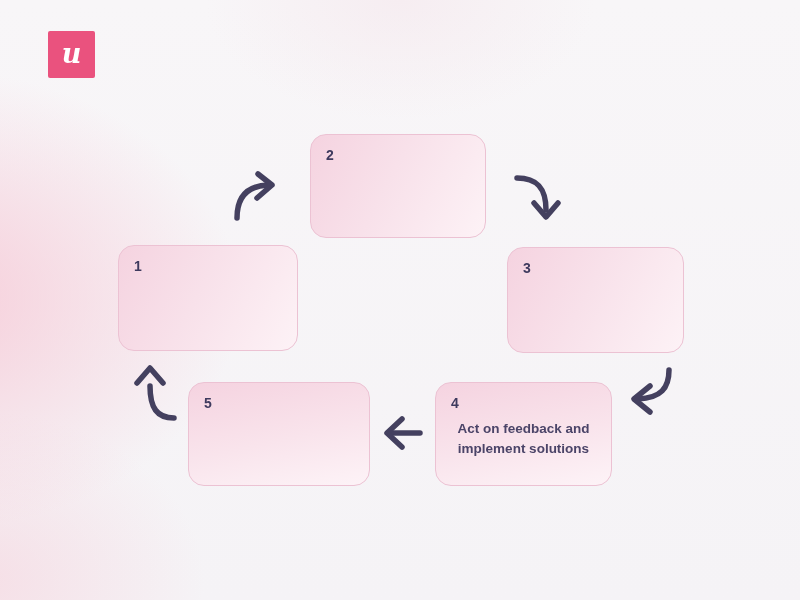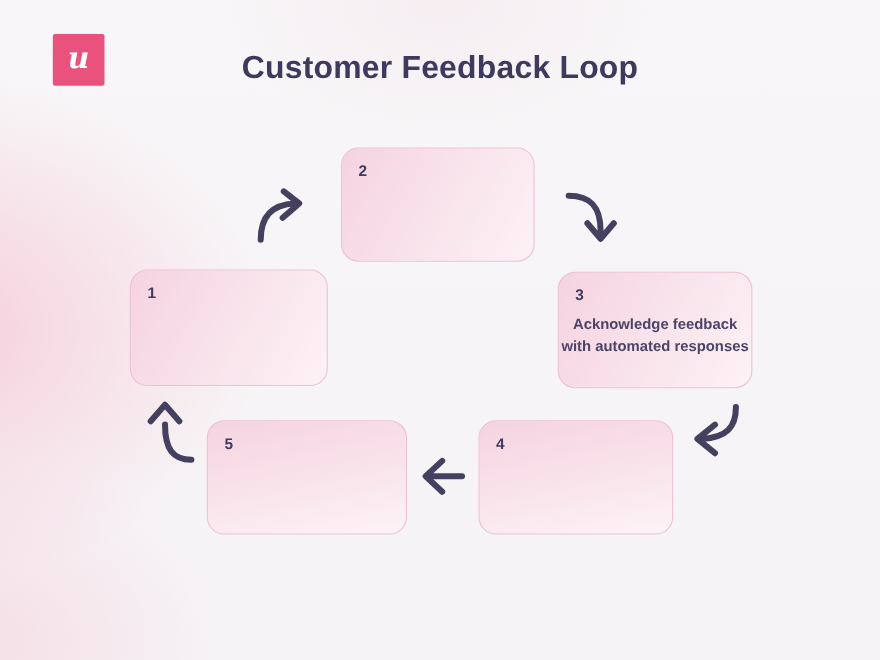--- a/index.html
+++ b/index.html
@@ -126,37 +126,36 @@
 <div class="canvas">
 
   <div class="dots dots-left"></div>
   <div class="dots dots-topright"></div>
   <div class="dots dots-right"></div>
 
   <div class="logo">
     <span>u</span>
   </div>
 
-  <h1 class="title">Customer Feedback Loop</h1>
 
   <div class="step box-1">
     <span class="num">1</span>
   </div>
 
   <div class="step box-2">
     <span class="num">2</span>
   </div>
 
   <div class="step box-3">
     <span class="num">3</span>
-    <span class="label">Acknowledge feedback with automated responses</span>
   </div>
 
   <div class="step box-4">
     <span class="num">4</span>
+    <span class="label">Act on feedback and implement solutions</span>
   </div>
 
   <div class="step box-5">
     <span class="num">5</span>
   </div>
 
   <svg class="arrow arrow-1-2" width="56" height="52" viewBox="0 0 56 52">
     <path d="M7 48 C7 28 16 16 38 15"></path>
     <path d="M28 4 L42 15 L27 28"></path>
   </svg>

